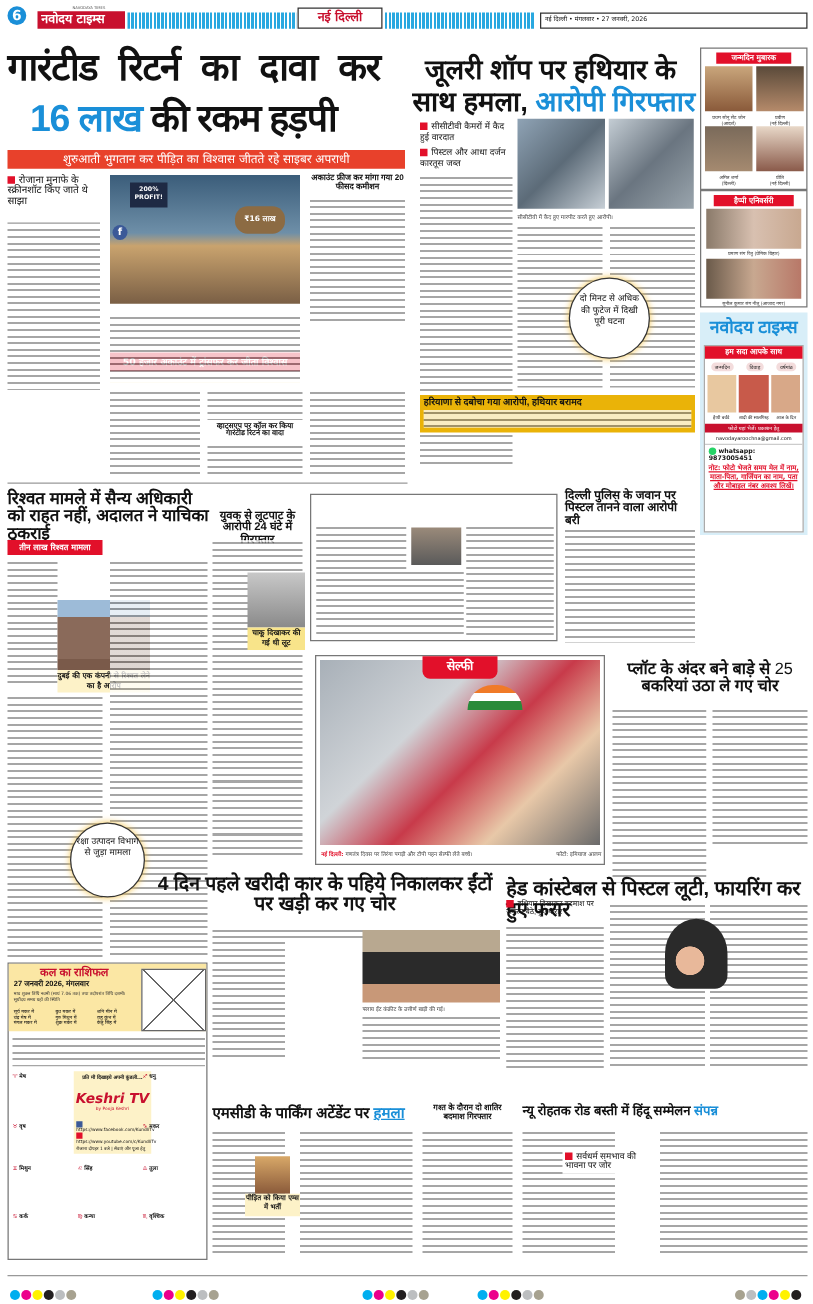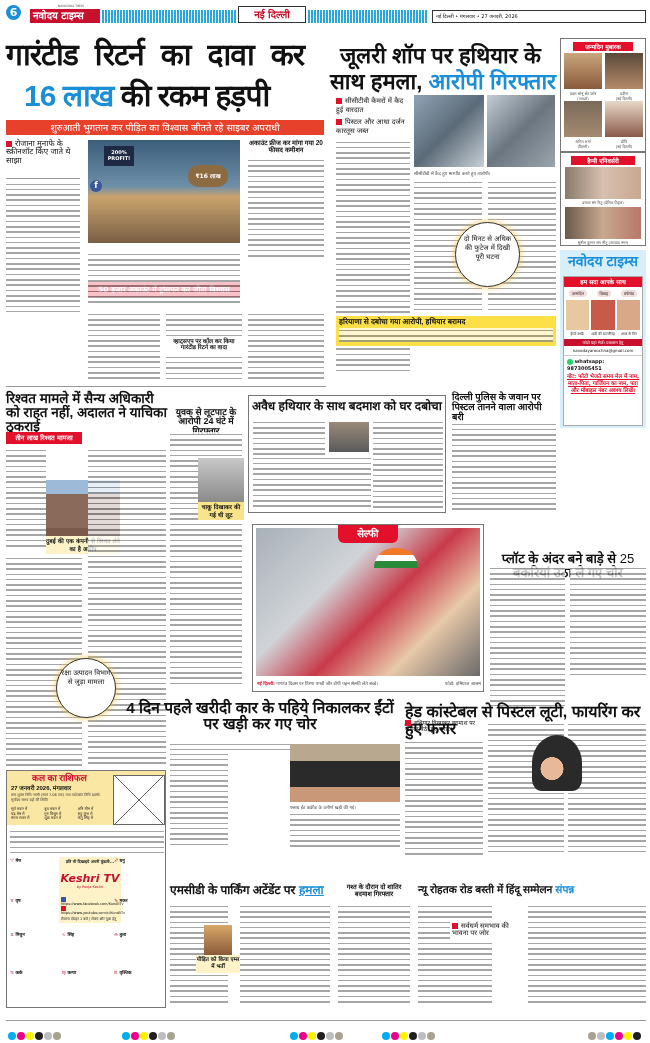--- a/index.html
+++ b/index.html
@@ -68,21 +68,21 @@
   <div style="font-size:7px;line-height:9px;"><span class="redsq"></span><span>पिस्टल और आधा दर्जन कारतूस जब्त</span></div>
 </div>
 <div class="abs txt lines" style="left:336px;top:140px;width:74px;height:235px;"></div>
 <div class="abs photo" style="left:414px;top:95px;width:70px;height:72px;background:linear-gradient(135deg,#8fa3b5,#5c6b78 50%,#c7cfd6);"></div>
 <div class="abs photo" style="left:487px;top:95px;width:68px;height:72px;background:linear-gradient(135deg,#c4cdd4,#6a7580 50%,#9aa5ad);"></div>
 <div class="abs cap" style="left:414px;top:170px;width:140px;">सीसीटीवी में कैद हुए मारपीट करते हुए आरोपी।</div>
 <div class="abs txt lines" style="left:414px;top:180px;width:68px;height:130px;"></div>
 <div class="abs txt lines" style="left:488px;top:180px;width:68px;height:130px;"></div>
 <div class="abs" style="left:455px;top:222px;width:65px;height:65px;border-radius:50%;background:#fff;border:1.5px solid #333;box-shadow:0 0 6px #f3c34a;font-size:7px;line-height:9px;text-align:center;padding:12px 4px 0;">दो मिनट से अधिक की फुटेज में दिखी पूरी घटना</div>
 
-<div class="abs" style="left:336px;top:316px;width:220px;height:30px;background:#fde047;">
+<div class="abs" style="left:336px;top:316px;width:220px;height:30px;background:#eab308;">
   <div class="hl" style="font-size:7.5px;padding:2px 3px;">हरियाणा से दबोचा गया आरोपी, हथियार बरामद</div>
   <div class="txt lines" style="height:14px;margin:0 3px;background-color:#fdf2c8;"></div>
 </div>
 
 <div class="abs box" style="left:560px;top:38px;width:86px;height:114px;">
   <div style="margin:3px auto 2px;width:60px;background:#e2102a;color:#fff;font-size:6px;font-weight:bold;text-align:center;line-height:9px;">जन्मदिन मुबारक</div>
   <div class="abs photo" style="left:3px;top:14px;width:38px;height:36px;background:linear-gradient(#c9a67c,#8a5a3a);"></div>
   <div class="abs photo" style="left:44px;top:14px;width:38px;height:36px;background:linear-gradient(#5a4a3a,#b58a6a);"></div>
   <div class="abs cap" style="left:3px;top:52px;width:38px;text-align:center;font-size:3.8px;">प्रथम सोनू सेंट जोन (आदर्श)</div>
   <div class="abs cap" style="left:44px;top:52px;width:38px;text-align:center;font-size:3.8px;"><span>प्रवीण</span><br><span>(नई दिल्ली)</span></div>
@@ -136,21 +136,20 @@
 <div class="abs txt lines" style="left:6px;top:556px;width:76px;height:210px;"></div>
 <div class="abs txt lines" style="left:88px;top:448px;width:78px;height:318px;"></div>
 <div class="abs" style="left:56px;top:658px;width:60px;height:60px;border-radius:50%;background:#fff;border:1.5px solid #333;box-shadow:0 0 6px #f3c34a;font-size:7px;line-height:9px;text-align:center;padding:10px 3px 0;">रक्षा उत्पादन विभाग से जुड़ा मामला</div>
 
 <div class="abs hl" style="left:170px;top:408px;width:72px;font-size:9px;text-align:center;">युवक से लूटपाट के आरोपी 24 घंटे में गिरफ्तार</div>
 <div class="abs txt lines" style="left:170px;top:432px;width:72px;height:255px;"></div>
 <div class="abs photo" style="left:198px;top:458px;width:46px;height:44px;background:linear-gradient(#c8c8c8,#8a8a8a);"></div>
 <div class="abs" style="left:198px;top:502px;width:46px;height:18px;background:#f8e48a;font-size:6px;font-weight:bold;text-align:center;line-height:8px;padding-top:1px;">चाकू दिखाकर की गई थी लूट</div>
 
 <div class="abs box" style="left:248px;top:395px;width:198px;height:118px;">
-  <div class="hl" style="font-size:12px;padding:4px 3px;white-space:nowrap;">अवैध हथियार के साथ बदमाश को घर दबोचा</div>
   <div class="abs txt lines" style="left:4px;top:24px;width:72px;height:36px;"></div>
   <div class="abs photo" style="left:80px;top:26px;width:40px;height:30px;background:linear-gradient(#9a8a7a,#5a5a5a);"></div>
   <div class="abs txt lines" style="left:4px;top:60px;width:118px;height:52px;"></div>
   <div class="abs txt lines" style="left:124px;top:24px;width:70px;height:88px;"></div>
 </div>
 
 <div class="abs hl" style="left:452px;top:392px;width:104px;font-size:9.5px;">दिल्ली पुलिस के जवान पर पिस्टल तानने वाला आरोपी बरी</div>
 <div class="abs txt lines" style="left:452px;top:422px;width:104px;height:92px;"></div>
 
 <div class="abs box" style="left:252px;top:524px;width:232px;height:168px;">
@@ -158,21 +157,21 @@
     <div class="abs" style="left:118px;top:20px;width:44px;height:20px;border-radius:20px 20px 0 0;background:linear-gradient(#f07a28 0 33%,#fff 33% 66%,#2a8a3a 66%);"></div>
   </div>
   <div class="abs" style="left:85px;top:0;width:60px;height:18px;background:#e2102a;color:#fff;font-size:10px;font-weight:bold;text-align:center;line-height:18px;border-radius:0 0 6px 6px;">सेल्फी</div>
   <div class="abs cap" style="left:4px;top:155px;width:224px;font-size:4.5px;">
     <span style="color:#e2102a;font-weight:bold;">नई दिल्ली:</span>
     <span>गणतंत्र दिवस पर तिरंगा पगड़ी और टोपी पहन सेल्फी लेते बच्चे।</span>
     <span style="float:right;">फोटो: इमियाज आलम</span>
   </div>
 </div>
 
-<div class="abs hl" style="left:490px;top:528px;width:156px;font-size:13px;text-align:center;margin-top:24px;">
+<div class="abs hl" style="left:490px;top:528px;width:156px;font-size:13px;text-align:center;">
   <span>प्लॉट के अंदर बने बाड़े से</span>
   <span style="font-weight:normal;">25</span><br>
   <span>बकरियां उठा ले गए चोर</span>
 </div>
 <div class="abs txt lines" style="left:490px;top:566px;width:75px;height:140px;"></div>
 <div class="abs txt lines" style="left:570px;top:566px;width:76px;height:112px;"></div>
 
 <div class="abs hl" style="left:120px;top:700px;width:280px;font-size:15.5px;text-align:center;">4 दिन पहले खरीदी कार के पहिये निकालकर ईंटों पर खड़ी कर गए चोर</div>
 <div class="abs txt lines" style="left:170px;top:742px;width:230px;height:10px;"></div>
 <div class="abs txt lines" style="left:170px;top:752px;width:58px;height:96px;"></div>

